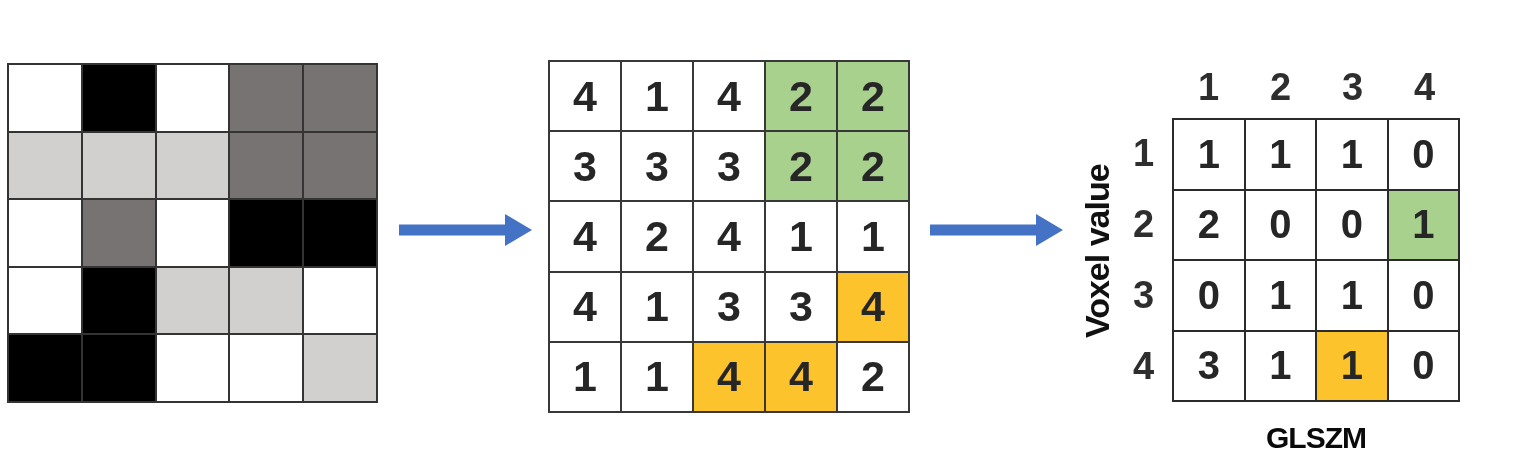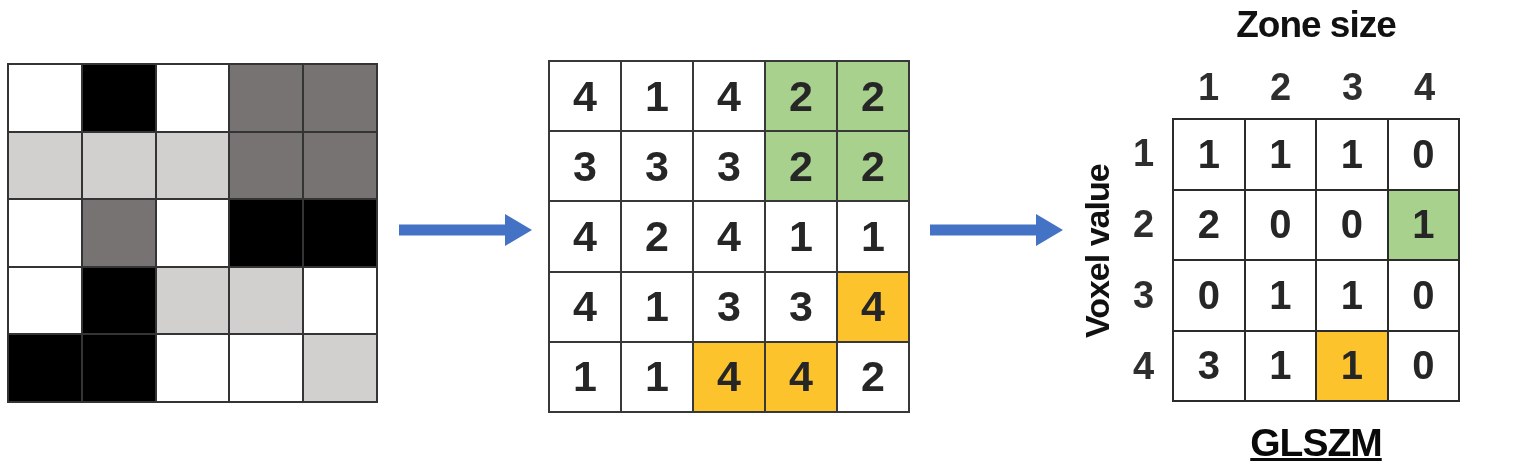--- a/index.html
+++ b/index.html
@@ -89,25 +89,24 @@
     font-size: 34px;
     font-weight: 600;
     letter-spacing: -1px;
     color: #111111;
     white-space: nowrap;
   }
   .glszm-caption {
     position: absolute;
     left: 1172px; top: 421px; width: 288px;
     text-align: center;
-    font-size: 39px;
+    font-size: 30px;
     font-weight: 700;
     letter-spacing: -1px;
     color: #0a0a0a;
-    text-decoration: underline;
   }
   
   .arrow { position: absolute; width: 133px; height: 32px; }
   #arrow-1 { left: 399px; top: 214px; }
   #arrow-2 { left: 930px; top: 214px; }
 </style>
 </head>
 <body>
 
 <div class="canvas">
@@ -169,21 +168,20 @@
       <div class="cell">1</div>
       <div class="cell" style="background: rgb(253, 195, 44);">4</div>
       <div class="cell" style="background: rgb(253, 195, 44);">4</div>
       <div class="cell">2</div>
     </div>
 
   <svg id="arrow-2" class="arrow" viewBox="0 0 133 32">
     <polygon points="0,10.5 106,10.5 106,0 133,16 106,32 106,21.5 0,21.5" fill="#4472c4"></polygon>
   </svg>
 
-  <div class="zone-title">Zone size</div>
 
   <div id="col-headers">
       <div class="hdr">1</div>
       <div class="hdr">2</div>
       <div class="hdr">3</div>
       <div class="hdr">4</div>
     </div>
 
   <div id="row-headers">
       <div class="hdr">1</div>

